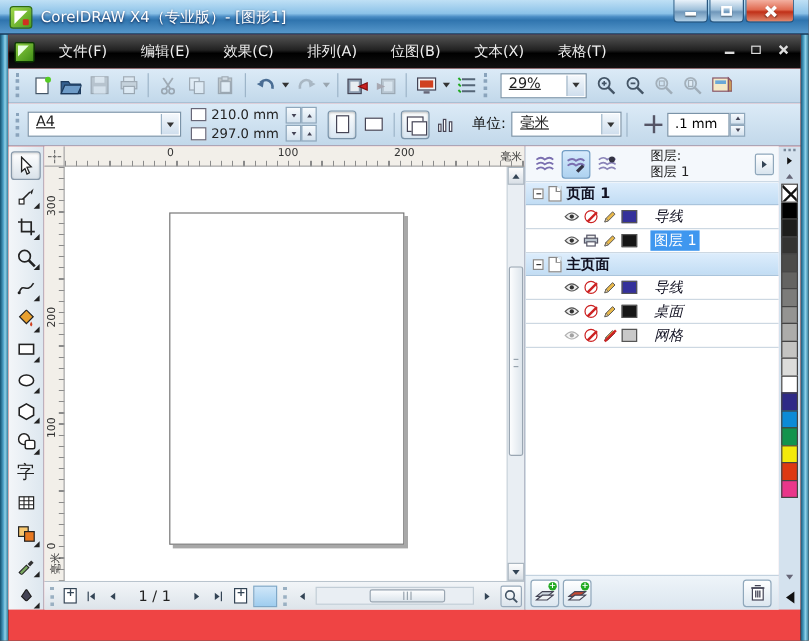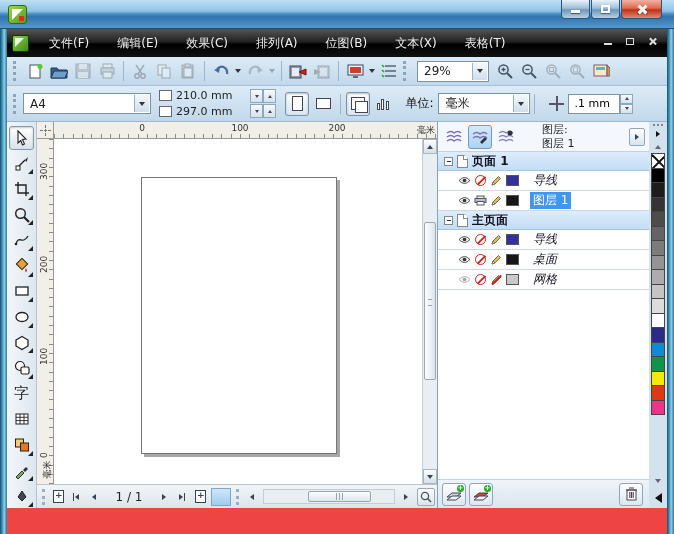--- a/index.html
+++ b/index.html
@@ -59,34 +59,34 @@
   #toolbar { height:29px; background:linear-gradient(180deg,#dcebf7,#c2d8ea); border-bottom:1px solid #a8c0d4;
     display:flex; align-items:center; padding-left:4px; }
   #propbar { height:36px; background:linear-gradient(180deg,#dcebf7,#c2d8ea); border-bottom:1px solid #9fb6ca;
     display:flex; align-items:center; padding-left:4px; }
   .grip { width:5px; height:20px; border-left:3px dotted #8aa4bc; margin:0 5px 0 2px; }
   .tbtn { width:24px; height:24px; display:flex; align-items:center; justify-content:center; border-radius:2px; }
   .tbtn.disabled { opacity:.35; filter:grayscale(80%); }
   .tsep { width:1px; height:20px; background:#9db5c9; margin:0 4px; }
   .dd { width:10px; height:24px; display:flex; align-items:center; justify-content:center; }
   .tri-down { width:0; height:0; border-left:3.5px solid transparent; border-right:3.5px solid transparent; border-top:4px solid #333; }
-  .combo { background:#fff; border:1px solid #7a93a8; height:21px; display:flex; align-items:center;
-    padding-left:6px; position:relative; font-size:12px; color:#222; }
+  .combo { background:#fff; border:1px solid #7a93a8; height:21px; display:flex; 
+    padding-left:6px; position:relative; font-size:12px; color:#222;text-decoration:underline; }
   .combo .cdd { position:absolute; right:1px; top:1px; bottom:1px; width:15px;
     background:linear-gradient(180deg,#f4f8fc,#cfdeed); border-left:1px solid #9ab2c6;
     display:flex; align-items:center; justify-content:center; }
   #zoom-combo { width:72px; margin:0 4px; }
   .spin { display:flex; flex-direction:column; width:13px; height:20px; }
   .spin span { flex:1; border:1px solid #8fa7bb; background:linear-gradient(180deg,#f6fafd,#d4e2ee);
     display:flex; align-items:center; justify-content:center; }
   .tri-up-s { width:0;height:0;border-left:2.5px solid transparent;border-right:2.5px solid transparent;border-bottom:3px solid #445; }
   .tri-dn-s { width:0;height:0;border-left:2.5px solid transparent;border-right:2.5px solid transparent;border-top:3px solid #445; }
 
   #paper-combo { width:128px; margin-right:8px; }
-  .size-col { display:flex; flex-direction:column; gap:1px; margin-right:18px; font-size:11px; color:#222; }
+  .size-col { display:flex; flex-direction:column; gap:1px; margin-right:6px; font-size:11px; color:#222; }
   .size-row { display:flex; align-items:center; height:15px; gap:4px; }
   .mini-ic { width:13px; height:11px; border:1px solid #667; position:relative; background:#fff; }
   .ptbtn { width:24px; height:24px; border-radius:3px; display:flex; align-items:center; justify-content:center; margin:0 1px; }
   .ptbtn.active { border:1px solid #7a93a8; background:linear-gradient(180deg,#fdfefe,#d8e6f2); box-shadow:inset 0 1px 2px rgba(0,0,0,.25); }
   .ic-portrait { width:11px; height:15px; border:1.5px solid #445; background:#fff; }
   .ic-landscape { width:15px; height:11px; border:1.5px solid #445; background:#fff; }
   .ic-pages { width:14px; height:13px; border:1.5px solid #445; background:#fff; position:relative; }
   .ic-pages::after { content:""; position:absolute; left:3px; top:3px; width:11px; height:10px; border:1.5px solid #445; background:#fff; }
   .ic-bars { width:15px; height:13px; display:flex; align-items:flex-end; gap:1.5px; }
   .ic-bars i { width:3px; background:#fff; border:1px solid #445; display:block; }
@@ -182,21 +182,21 @@
     display:flex; align-items:center; justify-content:center; border-radius:2px; }
 
   #layer-tree { flex:1; overflow:hidden; background:#fff; }
   .grp-header { height:19px; display:flex; align-items:center; gap:4px; padding-left:6px;
     background:linear-gradient(180deg,#ddedfc,#c2ddf4); border-bottom:1px solid #a9c4dc; font-weight:bold; color:#112; }
   .expander { width:9px; height:9px; border:1px solid #888; background:#fff; position:relative; }
   .expander::after { content:""; position:absolute; left:1.5px; top:3.5px; width:4px; height:1px; background:#333; }
   .page-ic { width:11px; height:13px; background:#fff; border:1px solid #888; position:relative; }
   .page-ic::after { content:""; position:absolute; right:-1px; top:-1px; width:0; height:0;
     border-left:4px solid transparent; border-top:4px solid #d8e8f4; box-shadow:-1px 1px 0 #888; }
-  .lyr-row { height:20px; display:flex; align-items:center; gap:3px; padding-left:20px; border-bottom:1px solid #cdd8e2; }
+  .lyr-row { height:20px; display:flex; align-items:center; gap:3px; padding-left:32px; border-bottom:1px solid #cdd8e2; }
   .lyr-row .name { font-style:italic; color:#112; margin-left:8px; padding:0 3px; }
   .lyr-row .name.roman { font-style:normal; }
   .lyr-row .name.sel { background:#3f97ef; color:#fff; }
   .noprint { width:11px; height:11px; border:1.6px solid #c22; border-radius:50%; position:relative; background:rgba(255,255,255,.2); }
   .noprint::after { content:""; position:absolute; left:-0.5px; top:3.6px; width:10.5px; height:1.6px; background:#c22; transform:rotate(-45deg); }
   .ic-wrap { position:relative; width:13px; height:12px; display:flex; align-items:center; justify-content:center; }
   .ic-wrap.dim { opacity:.45; }
   .redslash::after { content:""; position:absolute; left:0; top:5px; width:13px; height:1.6px; background:#c22; transform:rotate(-45deg); }
   .swatch-sm { width:13px; height:11px; border:1px solid #555; }
 
@@ -220,20 +220,21 @@
   #pal-bottom { margin-top:auto; display:flex; flex-direction:column; align-items:center; gap:4px; padding-bottom:3px; }
   .tri-lf-big { width:0;height:0;border-top:5px solid transparent;border-bottom:5px solid transparent;border-right:7px solid #111; }
 </style>
 </head>
 <body>
 
 <div id="window">
 
   <div id="titlebar">
     <div class="app-logo"></div>
+    <div id="title-text">CorelDRAW X4（专业版）- [图形1]</div>
     <div id="win-controls">
       <div class="wbtn">
           <div class="glyph-min"></div>
         </div>
       <div class="wbtn">
           <div class="glyph-max"></div>
         </div>
       <div class="wbtn close">
           <div class="glyph-close"></div>
         </div>

